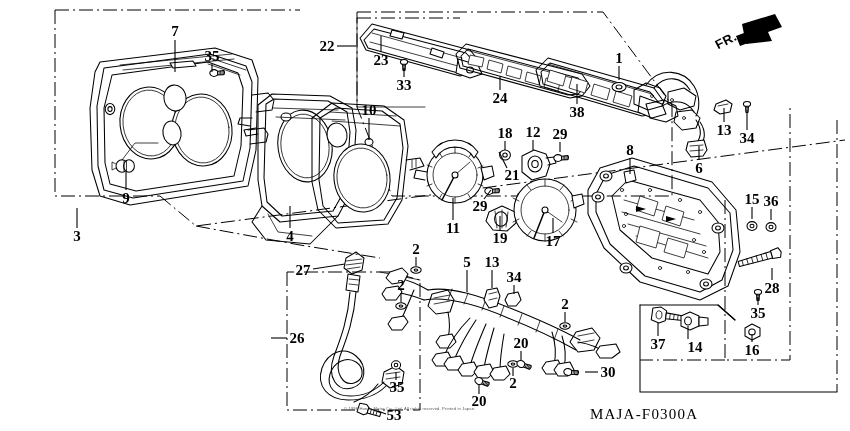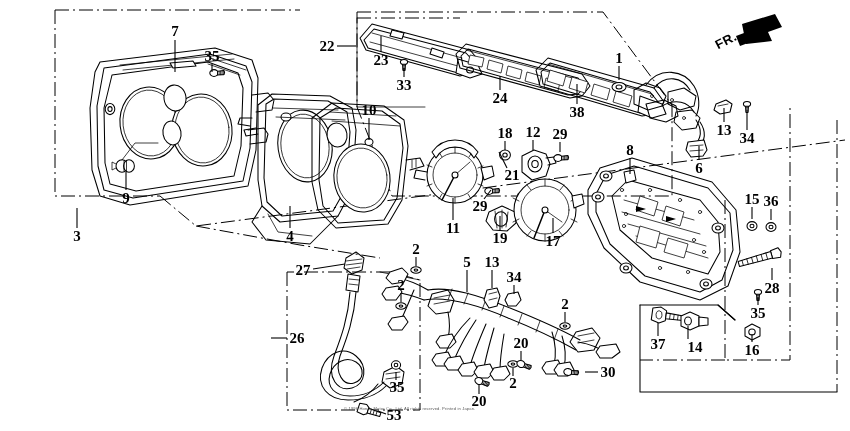--- a/index.html
+++ b/index.html
@@ -604,18 +604,19 @@
       <div class="cal" style="left: 467px; top: 262px;">5</div>
       <div class="cal" style="left: 492px; top: 262px;">13</div>
       <div class="cal" style="left: 514px; top: 277px;">34</div>
       <div class="cal" style="left: 565px; top: 304px;">2</div>
       <div class="cal" style="left: 521px; top: 343px;">20</div>
       <div class="cal" style="left: 513px; top: 383px;">2</div>
       <div class="cal" style="left: 479px; top: 401px;">20</div>
       <div class="cal" style="left: 608px; top: 372px;">30</div>
     </div>
 
+  <div id="diagcode">MAJA-F0300A</div>
 
   <div id="frlabel">FR.</div>
 
   <div id="copyright">© 1996 Honda Motor Co., Ltd. All rights reserved. Printed in Japan.</div>
 
 </div>
 
 </body></html>

